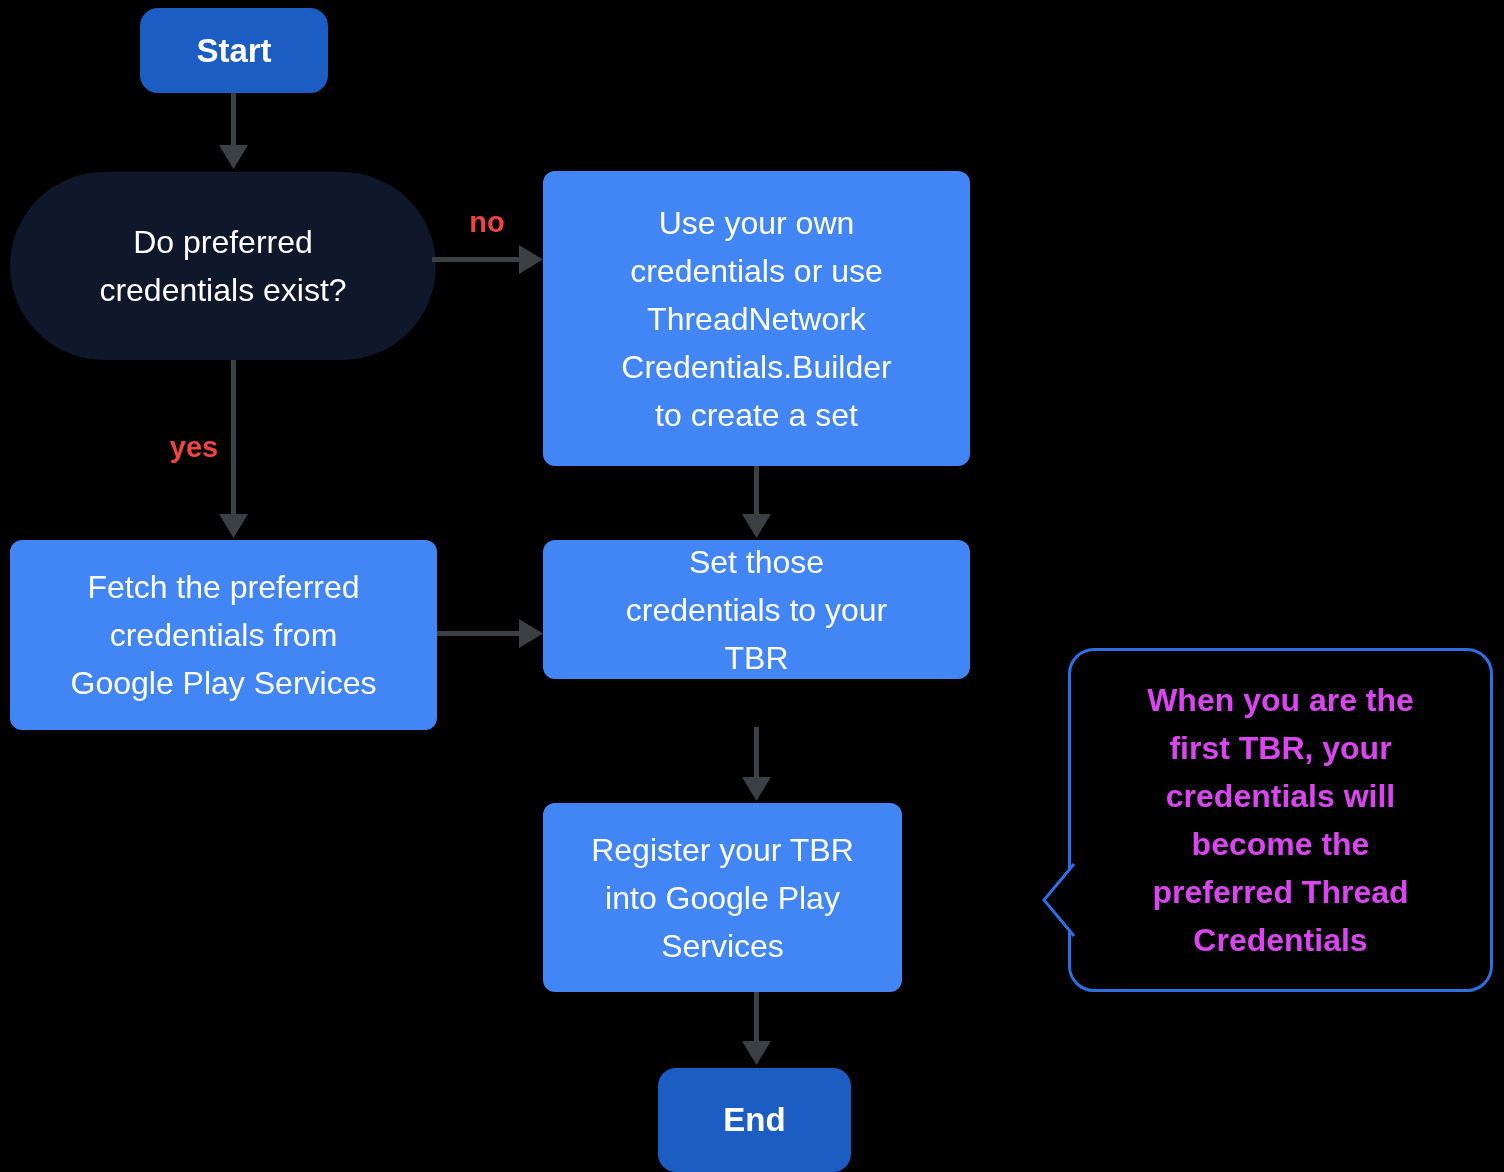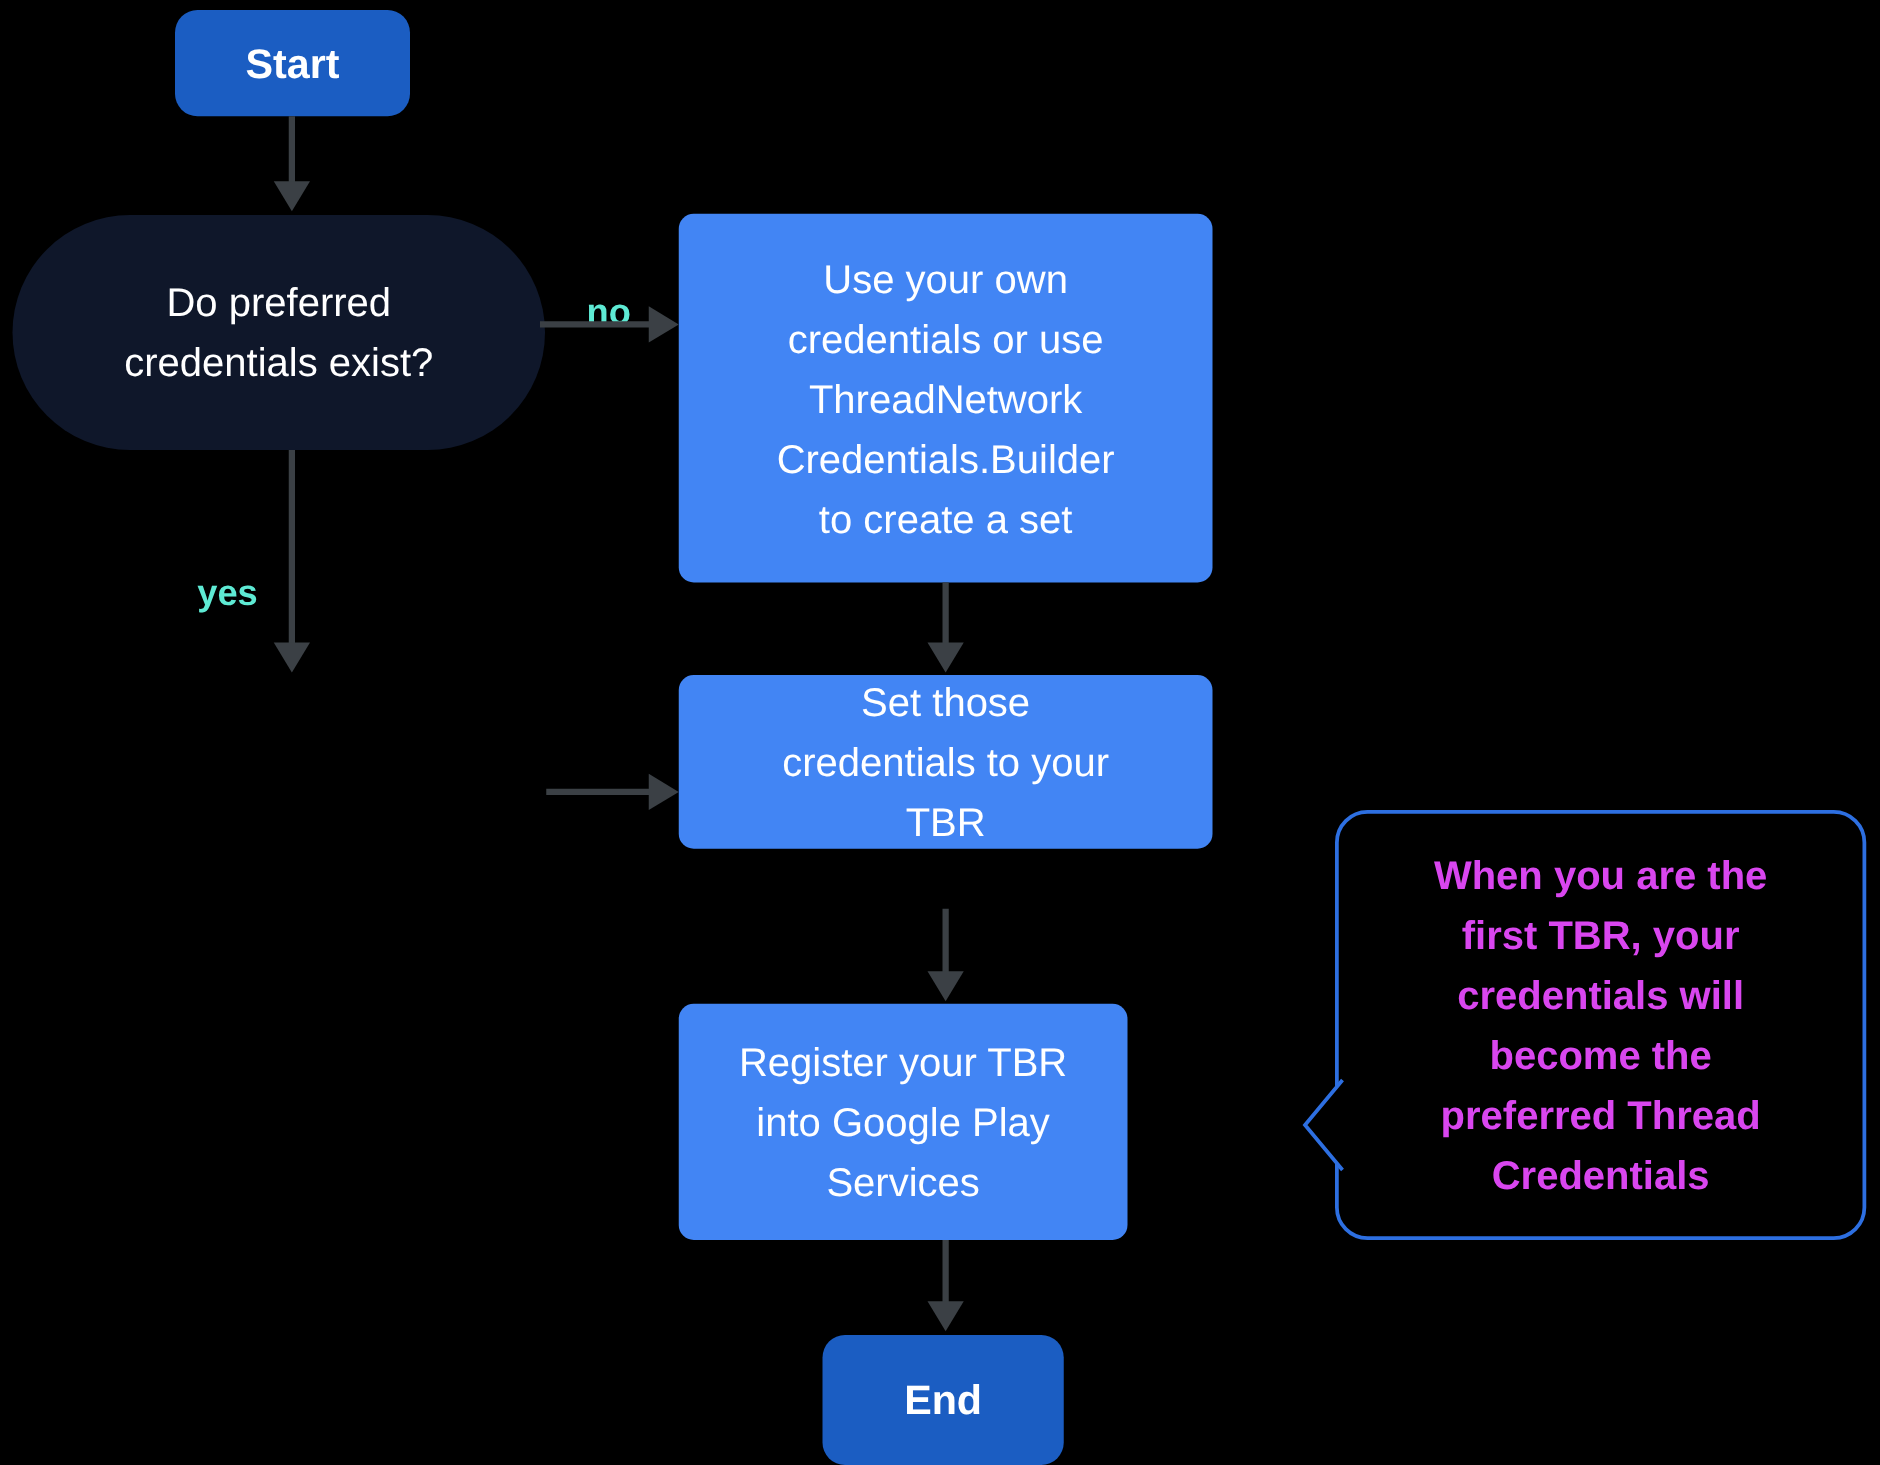--- a/index.html
+++ b/index.html
@@ -37,25 +37,24 @@
     border-radius: 18px;
     font-size: 33px;
     font-weight: 600;
   }
   .stadium {
     background: #0f172a;
     border-radius: 94px;
   }
   .edge-label {
     position: absolute;
-    color: #5eead4;
+    color: #ef4444;
     font-size: 29px;
     font-weight: 600;
     text-align: center;
-    margin-top: 28px;
   }
   .callout {
     position: absolute;
     left: 1068px;
     top: 648px;
     width: 425px;
     height: 344px;
     box-sizing: border-box;
     border: 3px solid #2d6fe1;
     border-radius: 26px;
@@ -71,21 +70,21 @@
     font-weight: 600;
   }
   #start   { left: 140px; top: 8px;    width: 188px; height: 85px;  }
   #decision{ left: 10px;  top: 172px;  width: 426px; height: 188px; }
   #own     { left: 543px; top: 171px;  width: 427px; height: 295px; }
   #fetch   { left: 10px;  top: 540px;  width: 427px; height: 190px; }
   #setbox  { left: 543px; top: 540px;  width: 427px; height: 139px; }
   #register{ left: 543px; top: 803px;  width: 359px; height: 189px; }
   #end     { left: 658px; top: 1068px; width: 193px; height: 104px;  }
   #label-no  { left: 447px; top: 206px; width: 80px; }
-  #label-yes { left: 142px; top: 431px; width: 80px; }
+  #label-yes { left: 154px; top: 431px; width: 80px; }
   .connector-layer {
     position: absolute;
     left: 0;
     top: 0;
     width: 1504px;
     height: 1172px;
     pointer-events: none;
   }
   .connector-layer line {
     stroke: #3b4045;
@@ -104,20 +103,23 @@
 
   <div id="decision" class="node stadium">Do preferred
 credentials exist?</div>
 
   <div id="own" class="node process">Use your own
 credentials or use
 ThreadNetwork
 Credentials.Builder
 to create a set</div>
 
+  <div id="fetch" class="node process">Fetch the preferred
+credentials from
+Google Play Services</div>
 
   <div id="setbox" class="node process">Set those
 credentials to your
 TBR</div>
 
   <div id="register" class="node process">Register your TBR
 into Google Play
 Services</div>
 
   <div id="end" class="node terminal">End</div>

